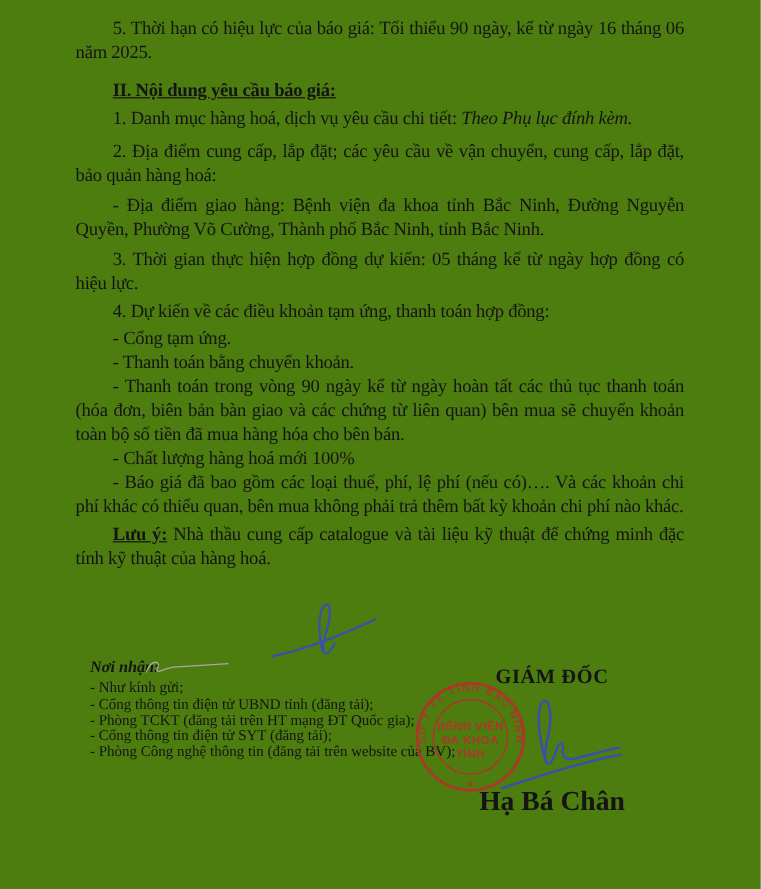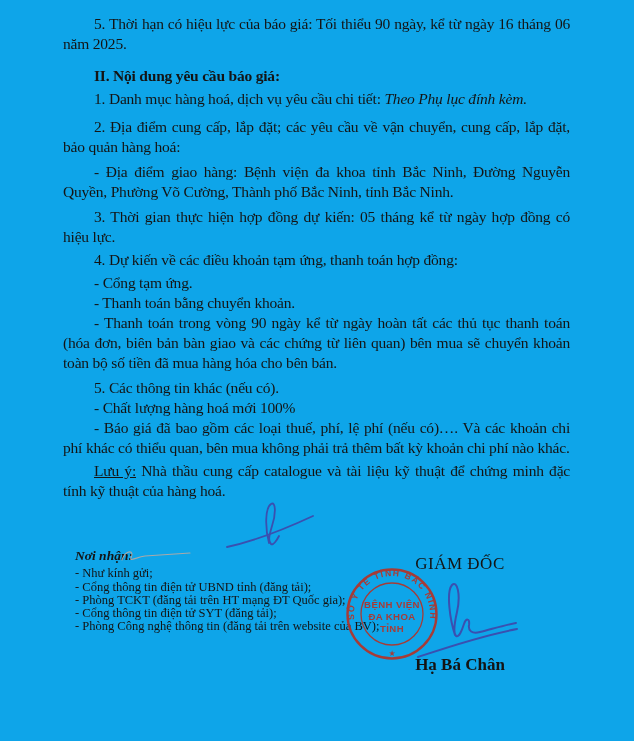--- a/index.html
+++ b/index.html
@@ -1,52 +1,52 @@
 <!DOCTYPE html>
 <html><head>
 <meta charset="utf-8">
 <style>
   html,body{margin:0;padding:0;background:#e8e8e8;}
   .page{
     position:relative;
     width:634px;height:741px;
-    background:#0ea5e9;
+    background:#4d7c0f;
     font-family:"Liberation Serif","DejaVu Serif",serif;
     color:#141414;
     overflow:hidden;
   }
   .body-text{
     position:absolute;
     left:63px;top:14px;width:507px;
     font-size:15.5px;line-height:20px;
     letter-spacing:-0.2px;
     text-align:justify;
   }
   .body-text p{margin:0;text-indent:31px;}
-  .gap-lg{margin-top:12px !important;}
+  .gap-lg{margin-top:12px !important;text-decoration:underline;}
   .gap-md{margin-top:8px !important;}
   .gap-sm{margin-top:5px !important;}
   .gap-xs{margin-top:3px !important;}
   .heading-bold{font-weight:bold;}
   .italic{font-style:italic;}
-  .note-label{font-weight:normal;text-decoration:underline;}
+  .note-label{font-weight:bold;text-decoration:underline;}
   
   .recipients{
     position:absolute;left:75px;top:549px;width:340px;
     font-size:12.5px;line-height:13.3px;white-space:nowrap;
   }
   .recipients-title{font-weight:bold;font-style:italic;font-size:13.5px;margin-bottom:5px;}
   
   .signer-title{
     position:absolute;left:385px;top:554px;width:150px;
-    text-align:center;font-weight:normal;font-size:17px;letter-spacing:0.5px;
+    text-align:center;font-weight:bold;font-size:17px;letter-spacing:0.5px;
   }
   .signer-name{
     position:absolute;left:385px;top:655px;width:150px;
-    text-align:center;font-weight:bold;font-size:17px;
+    text-align:center;font-weight:bold;font-size:23px;
   }
   .stamp{position:absolute;left:344px;top:566px;width:96px;height:96px;z-index:3;opacity:0.93;}
   .signature{position:absolute;left:400px;top:572px;width:130px;height:95px;z-index:4;}
   .initial-mark{position:absolute;left:225px;top:496px;width:95px;height:55px;z-index:4;}
   .clerk-scribble{position:absolute;left:118px;top:547px;width:80px;height:20px;z-index:2;}
   .stamp-ring-text{
     font-family:"Liberation Sans","DejaVu Sans",sans-serif;
     font-weight:bold;font-size:8.6px;letter-spacing:1.4px;
   }
   .stamp-center-text{
@@ -64,21 +64,20 @@
     <p>5. Thời hạn có hiệu lực của báo giá: Tối thiểu 90 ngày, kể từ ngày 16 tháng 06 năm 2025.</p>
     <p class="heading-bold gap-lg">II. Nội dung yêu cầu báo giá:</p>
     <p class="gap-xs"><span>1. Danh mục hàng hoá, dịch vụ yêu cầu chi tiết: </span><span class="italic">Theo Phụ lục đính kèm.</span></p>
     <p class="gap-md">2. Địa điểm cung cấp, lắp đặt; các yêu cầu về vận chuyển, cung cấp, lắp đặt, bảo quản hàng hoá:</p>
     <p class="gap-sm">- Địa điểm giao hàng: Bệnh viện đa khoa tỉnh Bắc Ninh, Đường Nguyễn Quyền, Phường Võ Cường, Thành phố Bắc Ninh, tỉnh Bắc Ninh.</p>
     <p class="gap-sm">3. Thời gian thực hiện hợp đồng dự kiến: 05 tháng kể từ ngày hợp đồng có hiệu lực.</p>
     <p class="gap-xs">4. Dự kiến về các điều khoản tạm ứng, thanh toán hợp đồng:</p>
     <p class="gap-xs">- Cổng tạm ứng.</p>
     <p>- Thanh toán bằng chuyển khoản.</p>
     <p>- Thanh toán trong vòng 90 ngày kể từ ngày hoàn tất các thủ tục thanh toán (hóa đơn, biên bản bàn giao và các chứng từ liên quan) bên mua sẽ chuyển khoản toàn bộ số tiền đã mua hàng hóa cho bên bán.</p>
-    <p class="gap-sm">5. Các thông tin khác (nếu có).</p>
     <p>- Chất lượng hàng hoá mới 100%</p>
     <p>- Báo giá đã bao gồm các loại thuế, phí, lệ phí (nếu có)…. Và các khoản chi phí khác có thiểu quan, bên mua không phải trả thêm bất kỳ khoản chi phí nào khác.</p>
     <p class="gap-xs"><span class="note-label">Lưu ý:</span><span> Nhà thầu cung cấp catalogue và tài liệu kỹ thuật để chứng minh đặc tính kỹ thuật của hàng hoá.</span></p>
   </div>
 
   <div class="recipients">
     <div class="recipients-title">Nơi nhận:</div>
     <div>- Như kính gửi;</div>
     <div>- Cổng thông tin điện tử UBND tỉnh (đăng tải);</div>
     <div>- Phòng TCKT (đăng tải trên HT mạng ĐT Quốc gia);</div>

